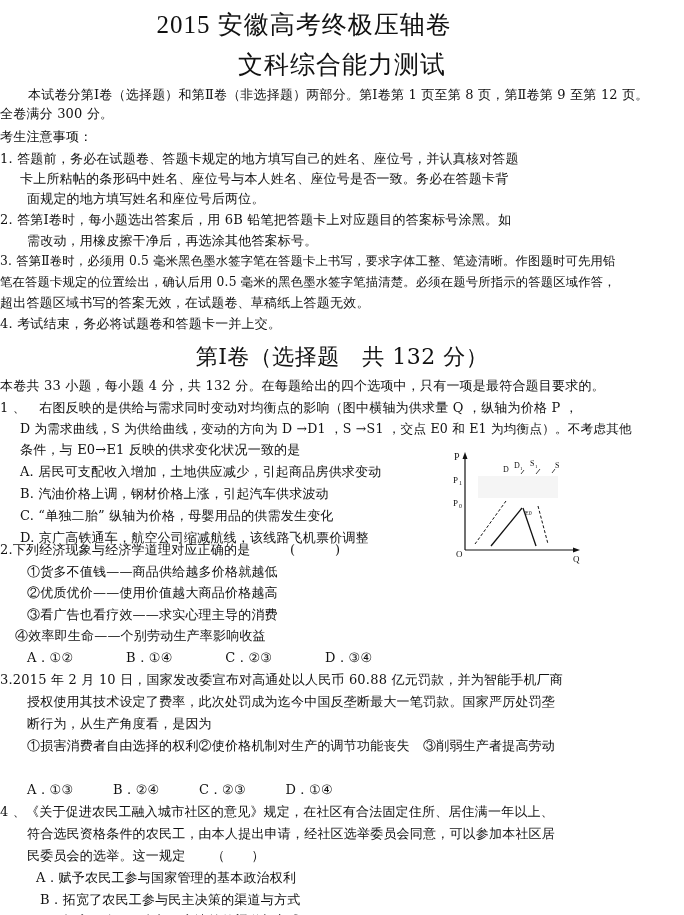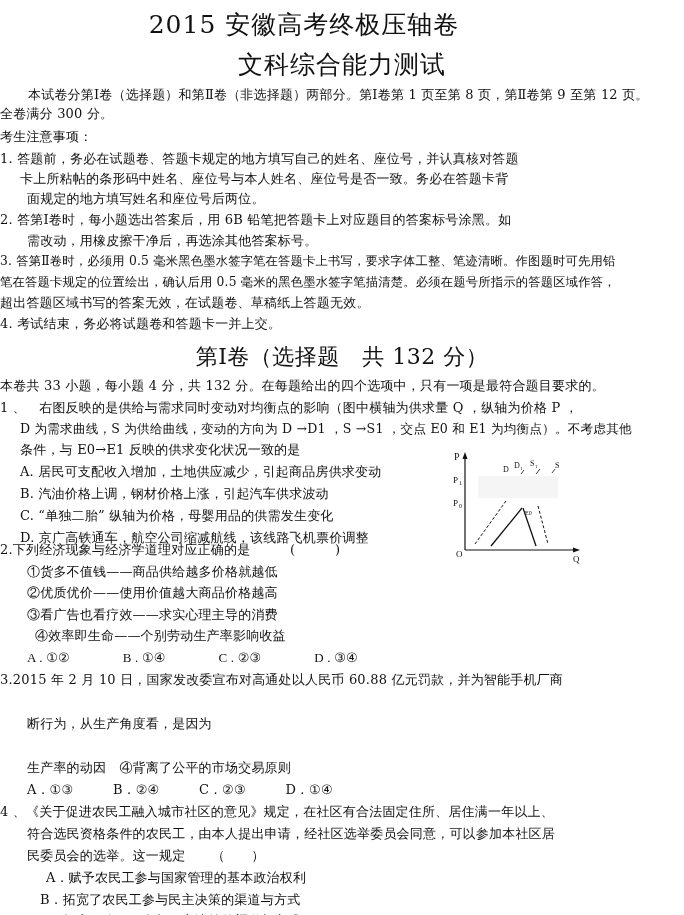--- a/index.html
+++ b/index.html
@@ -8,21 +8,21 @@
       font-family: "DejaVu Serif", "Liberation Serif", serif;
       color: #111111;
     }
     .page { position: absolute; left: 0; top: 0; width: 684px; height: 915px; }
     .line {
       position: absolute; left: 0; white-space: nowrap;
       font-size: 13px; line-height: 16px; letter-spacing: 0.2px;
     }
     .title1 {
       position: absolute; left: 0; width: 608px; text-align: center;
-      top: 10px; font-size: 25px; line-height: 30px; letter-spacing: 1px;
+      top: 10px; font-size: 25px; line-height: 30px; letter-spacing: 1px; font-family: Liberation Serif, serif;
     }
     .title2 {
       position: absolute; left: 0; width: 684px; text-align: center;
       top: 50px; font-size: 25px; line-height: 30px; letter-spacing: 1px;
     }
     .section-title {
       position: absolute; left: 0; width: 684px; text-align: center;
       top: 345px; font-size: 22px; line-height: 24px; letter-spacing: 0.5px;
     }
     .fig {
@@ -103,28 +103,29 @@
       <text x="77" y="69" font-size="6">E0</text>
       <text x="8" y="111" font-size="9">O</text>
       <text x="125" y="116" font-size="9">Q</text>
     </svg>
   </div>
 
   <div class="line" style="left:0px; top:542px;">2.下列经济现象与经济学道理对应正确的是　　　(　　　)</div>
   <div class="line" style="left:27px; top:564px;">①货多不值钱——商品供给越多价格就越低</div>
   <div class="line" style="left:27px; top:585px;">②优质优价——使用价值越大商品价格越高</div>
   <div class="line" style="left:27px; top:607px;">③看广告也看疗效——求实心理主导的消费</div>
-  <div class="line" style="left:35px; top:628px;text-align:right;">④效率即生命——个别劳动生产率影响收益</div>
-  <div class="line" style="left:27px; top:650px;font-family:Liberation Serif, serif;">A . ①②　　　　B . ①④　　　　C . ②③　　　　D . ③④</div>
+  <div class="line" style="left:15px; top:628px;text-align:right;">④效率即生命——个别劳动生产率影响收益</div>
+  <div class="line" style="left:27px; top:650px;">A . ①②　　　　B . ①④　　　　C . ②③　　　　D . ③④</div>
 
   <div class="line" style="left:0px; top:672px;">3.2015 年 2 月 10 日，国家发改委宣布对高通处以人民币 60.88 亿元罚款，并为智能手机厂商</div>
+  <div class="line" style="left:27px; top:694px;">授权使用其技术设定了费率，此次处罚成为迄今中国反垄断最大一笔罚款。国家严厉处罚垄</div>
   <div class="line" style="left:27px; top:716px;">断行为，从生产角度看，是因为</div>
-  <div class="line" style="left:27px; top:760px;">生产率的动因　④背离了公平的市场交易原则</div>
+  <div class="line" style="left:27px; top:738px;">①损害消费者自由选择的权利②使价格机制对生产的调节功能丧失　③削弱生产者提高劳动</div>
   <div class="line" style="left:27px; top:782px;">A . ①③　　　B . ②④　　　C . ②③　　　D . ①④</div>
 
   <div class="line" style="left:0px; top:804px;">4 、《关于促进农民工融入城市社区的意见》规定，在社区有合法固定住所、居住满一年以上、</div>
   <div class="line" style="left:27px; top:826px;">符合选民资格条件的农民工，由本人提出申请，经社区选举委员会同意，可以参加本社区居</div>
   <div class="line" style="left:27px; top:848px;">民委员会的选举。这一规定　　（　　）</div>
-  <div class="line" style="left:46px; top:870px;">A . 赋予农民工参与国家管理的基本政治权利</div>
+  <div class="line" style="left:36px; top:870px;">A . 赋予农民工参与国家管理的基本政治权利</div>
   <div class="line" style="left:40px; top:892px;">B . 拓宽了农民工参与民主决策的渠道与方式</div>
   <div class="line" style="left:40px; top:913px;">C . 拓宽了农民工参与民主决策的渠道与方式</div>
 
 </div>
 
 </body></html>

